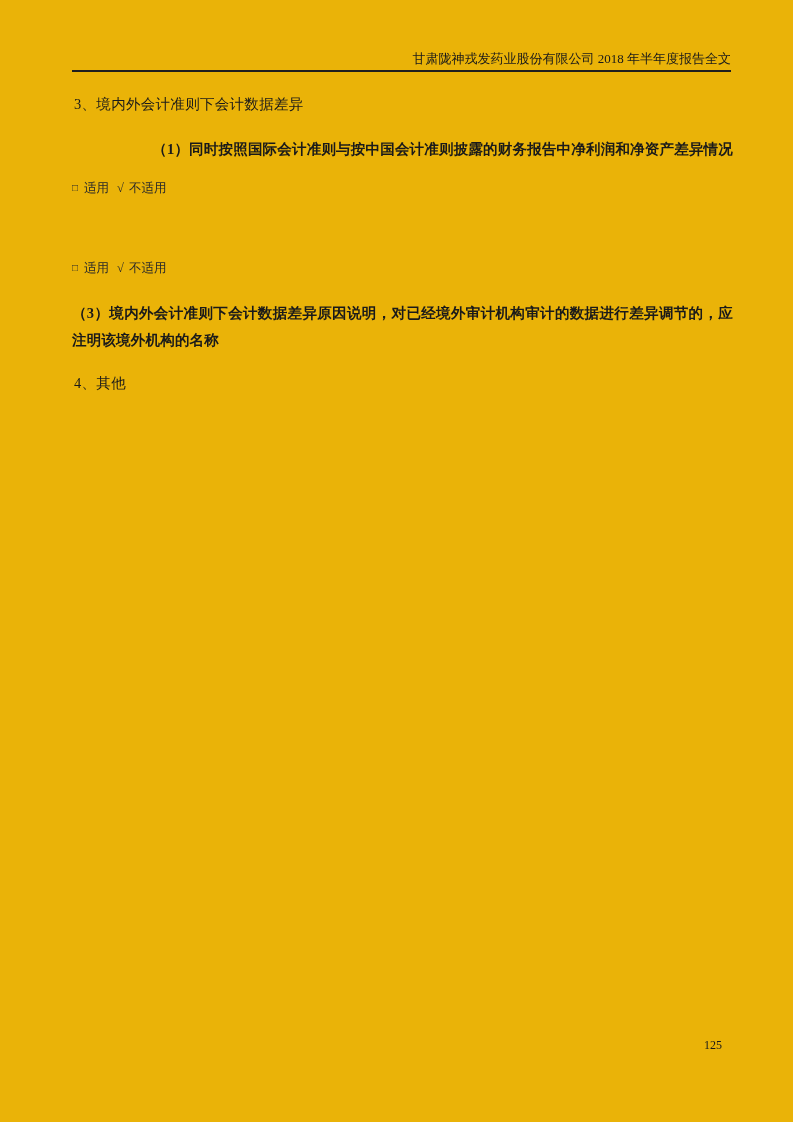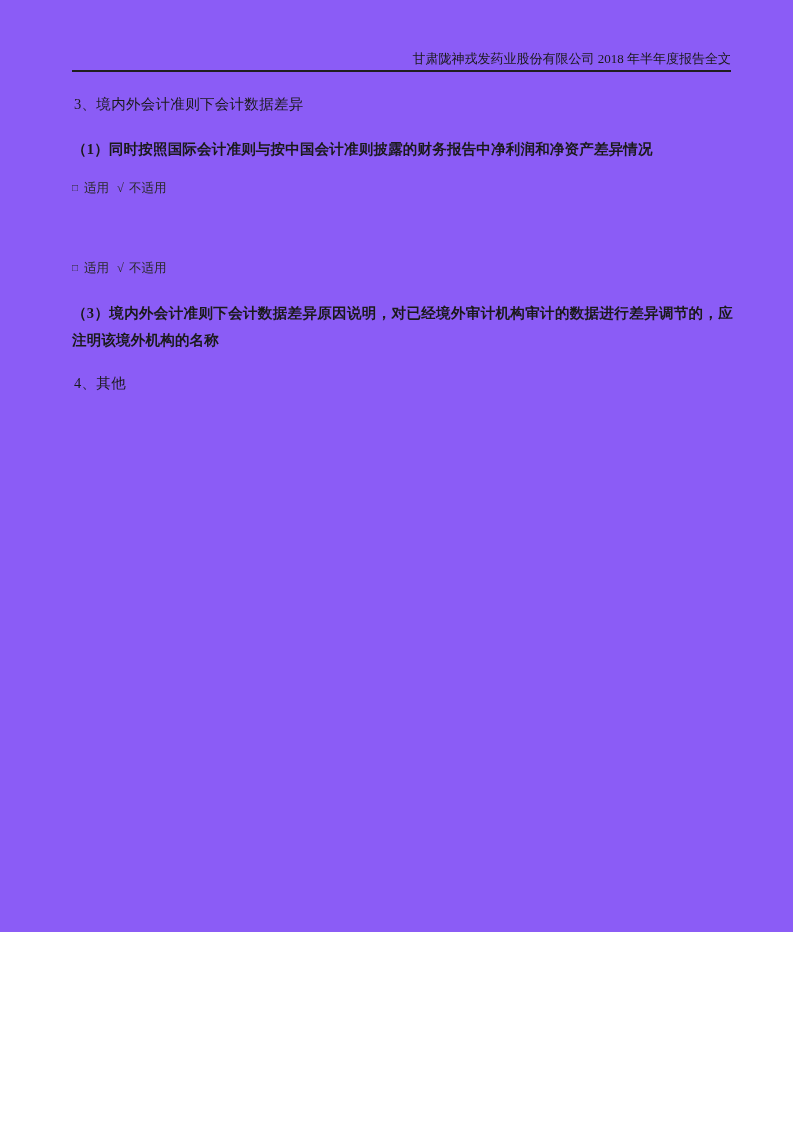--- a/index.html
+++ b/index.html
@@ -4,22 +4,22 @@
 <style>
   * { margin: 0; padding: 0; box-sizing: border-box; }
   html, body { background: #ffffff; }
   body {
     font-family: "Liberation Serif", "DejaVu Serif", serif;
     color: #1a1a1a;
   }
   .page {
     position: relative;
     width: 793px;
-    height: 932px;
-    background: #8b5cf6;
+    height: 1122px;
+    background: #eab308;
     overflow: hidden;
   }
   .header-title {
     position: absolute;
     top: 50px;
     right: 62px;
     font-size: 13px;
     color: #1a1a1a;
     white-space: nowrap;
   }
@@ -42,21 +42,21 @@
   .h3 { top: 95px; }
   .h4 { top: 374px; }
   .para-title {
     position: absolute;
     left: 72px;
     width: 661px;
     font-size: 14.5px;
     font-weight: bold;
     letter-spacing: 0.2px;
   }
-  .p1 { top: 140px; }
+  .p1 { top: 140px; text-align: right; }
   .p2 { top: 221px; }
   .p3 { top: 300px; line-height: 27px; text-align: justify; }
   .applicability {
     position: absolute;
     left: 72px;
     font-size: 12.5px;
     color: #2a2a2a;
     white-space: nowrap;
   }
   .cb1 { top: 180px; }

